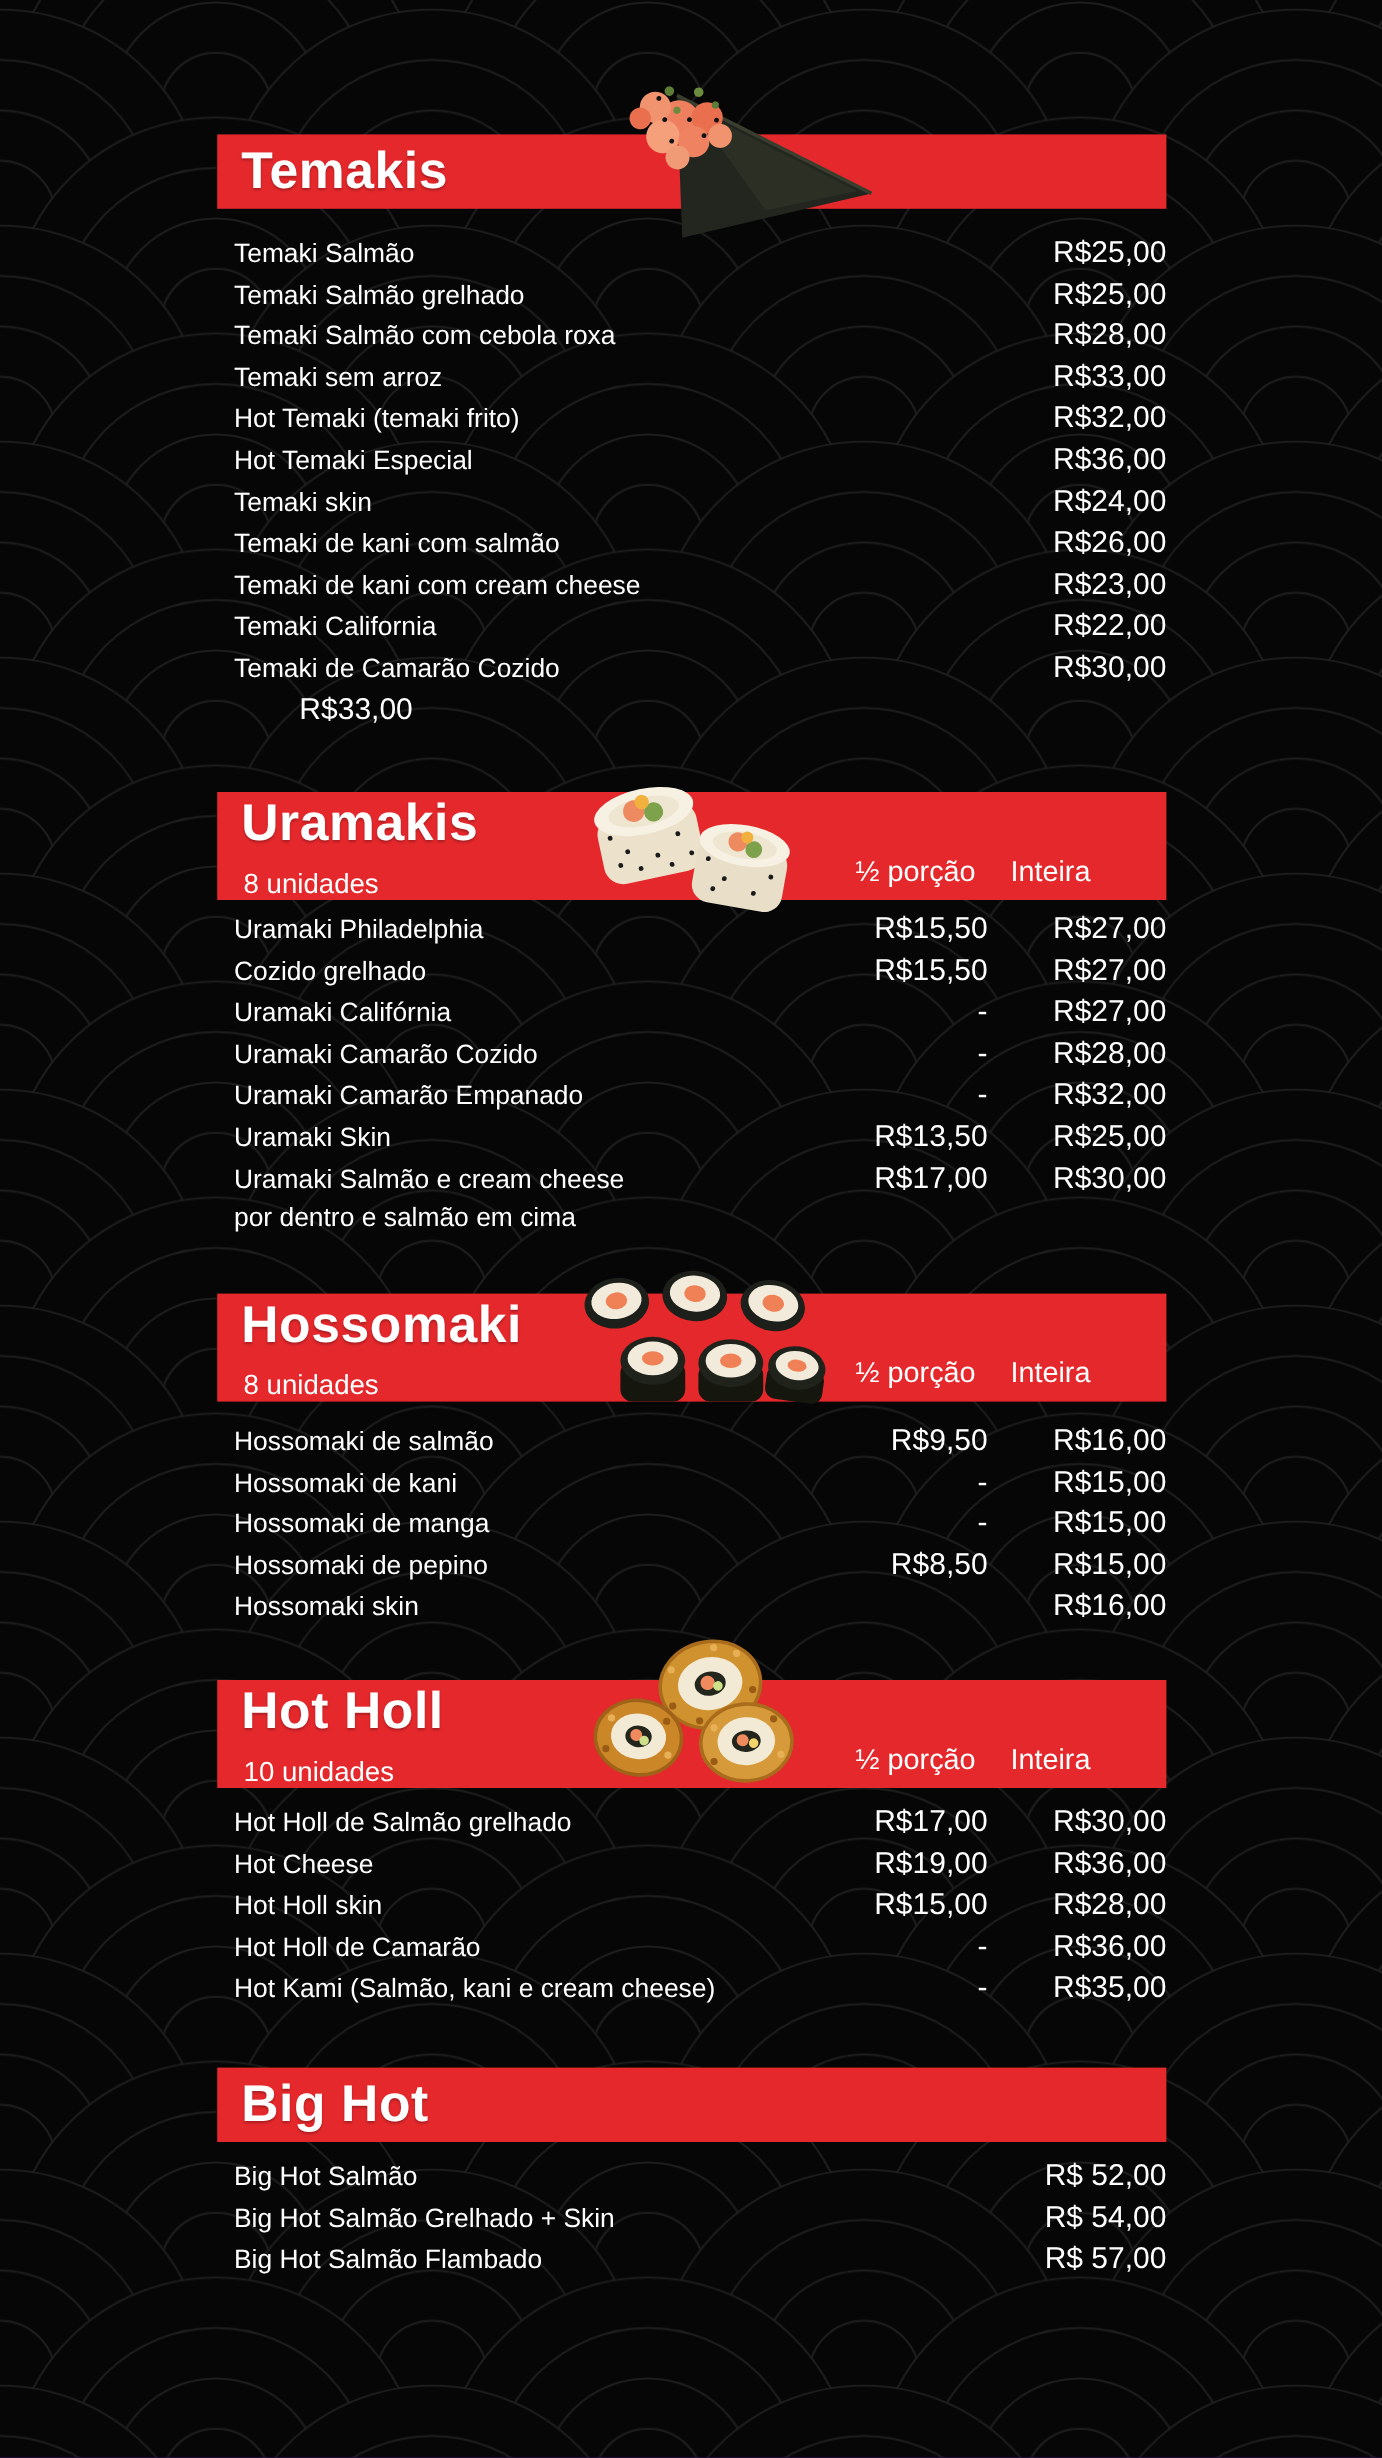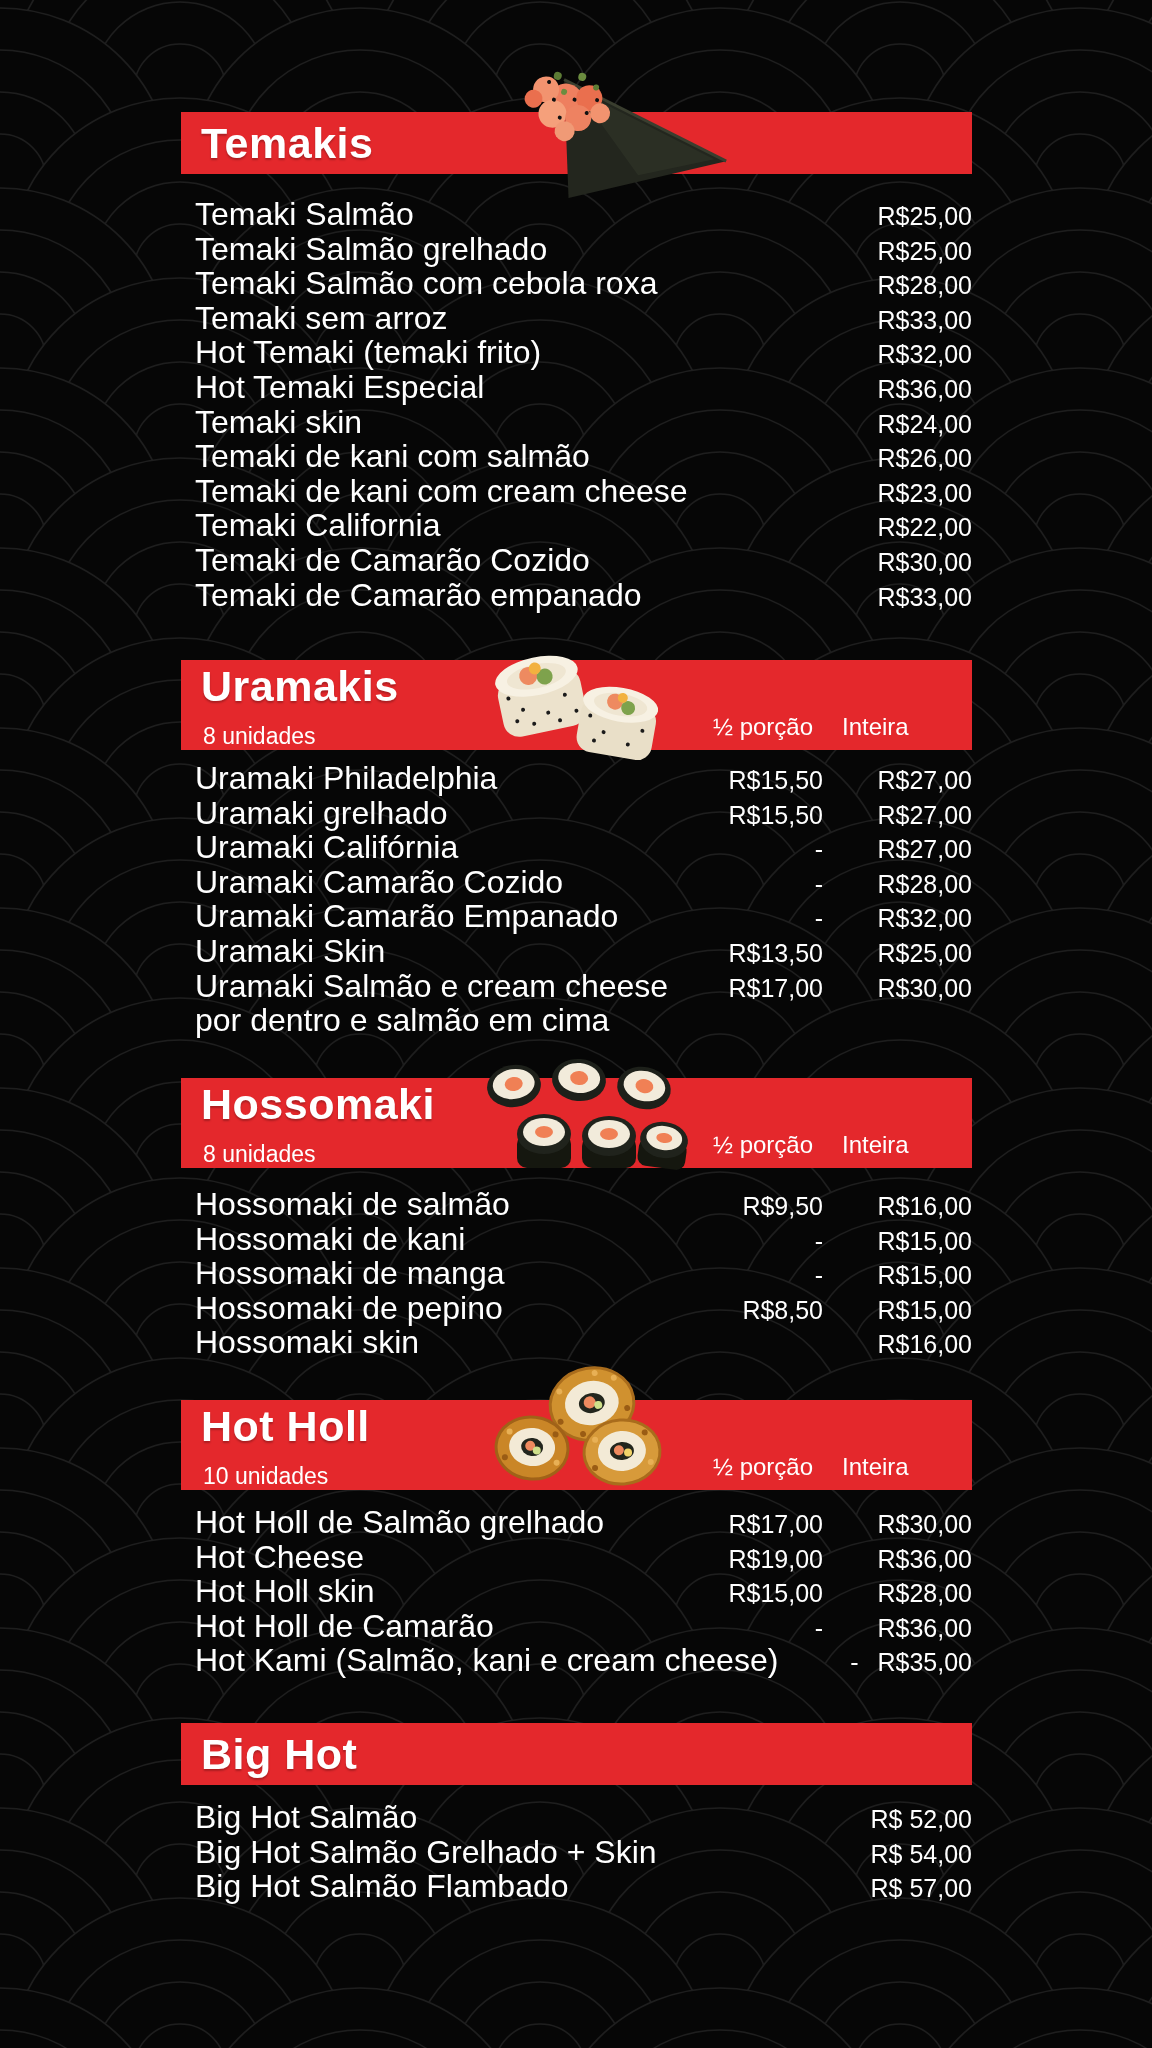--- a/index.html
+++ b/index.html
@@ -26,21 +26,21 @@
   .h-half{width:120px;text-align:center}
   .h-full{width:130px;margin-left:19px;text-align:left}
 
   .items{list-style:none;margin:0;padding:0}
   .sec-0 .items{margin-top:22px}
   .sec-1 .items{margin-top:10px}
   .sec-2 .items{margin-top:18px}
   .sec-3 .items{margin-top:14px}
   .sec-4 .items{margin-top:14px}
   .row{display:flex;align-items:baseline;height:34.6px;padding-left:14px}
-  .name{flex:1;font-size:32px;white-space:nowrap}
+  .name{flex:1;font-size:22px;white-space:nowrap}
   .c-half{width:120px;text-align:right;font-size:25px}
   .c-full{width:130px;margin-left:19px;text-align:right;font-size:25px}
 
   .photo{position:absolute;pointer-events:none}
   #photo-temaki{left:497px;top:56px}
   #photo-uramaki{left:487px;top:642px}
   #photo-hossomaki{left:476px;top:1056px}
   #photo-hotholl{left:490px;top:1362px}
 </style>
 </head>
@@ -154,21 +154,20 @@
       <span class="c-full">R$22,00</span>
     </li>
 
     <li class="row">
       <span class="name">Temaki de Camarão Cozido</span>
 
       <span class="c-full">R$30,00</span>
     </li>
 
     <li class="row">
-      <span class="name">Temaki de Camarão empanado</span>
 
       <span class="c-full">R$33,00</span>
     </li>
   </ul>
     </section>
 
     <section class="menu-section sec-1 tall">
       <header class="bar" style="background: rgb(228, 40, 44);">
         <div class="bar-title">Uramakis</div>
         <div class="bar-sub">8 unidades</div>
@@ -178,21 +177,21 @@
         </div>
       </header>
       <ul class="items">
     <li class="row">
       <span class="name">Uramaki Philadelphia</span>
       <span class="c-half">R$15,50</span>
       <span class="c-full">R$27,00</span>
     </li>
 
     <li class="row">
-      <span class="name">Uramaki grelhado</span>
+      <span class="name">Cozido grelhado</span>
       <span class="c-half">R$15,50</span>
       <span class="c-full">R$27,00</span>
     </li>
 
     <li class="row">
       <span class="name">Uramaki Califórnia</span>
       <span class="c-half">-</span>
       <span class="c-full">R$27,00</span>
     </li>
 

